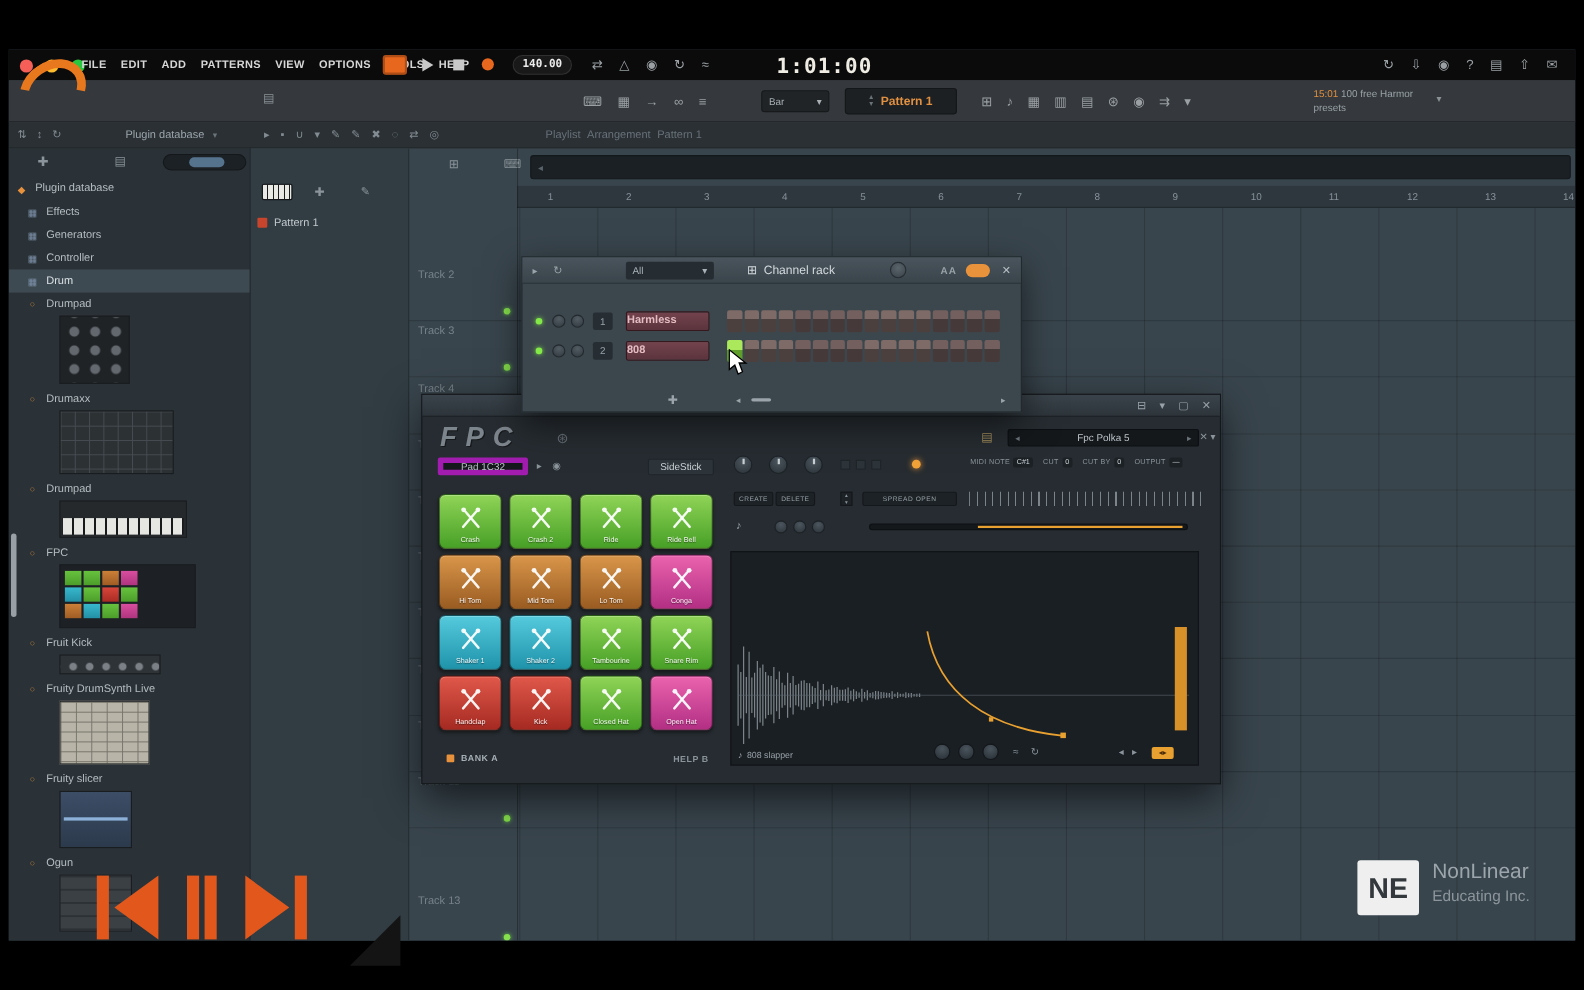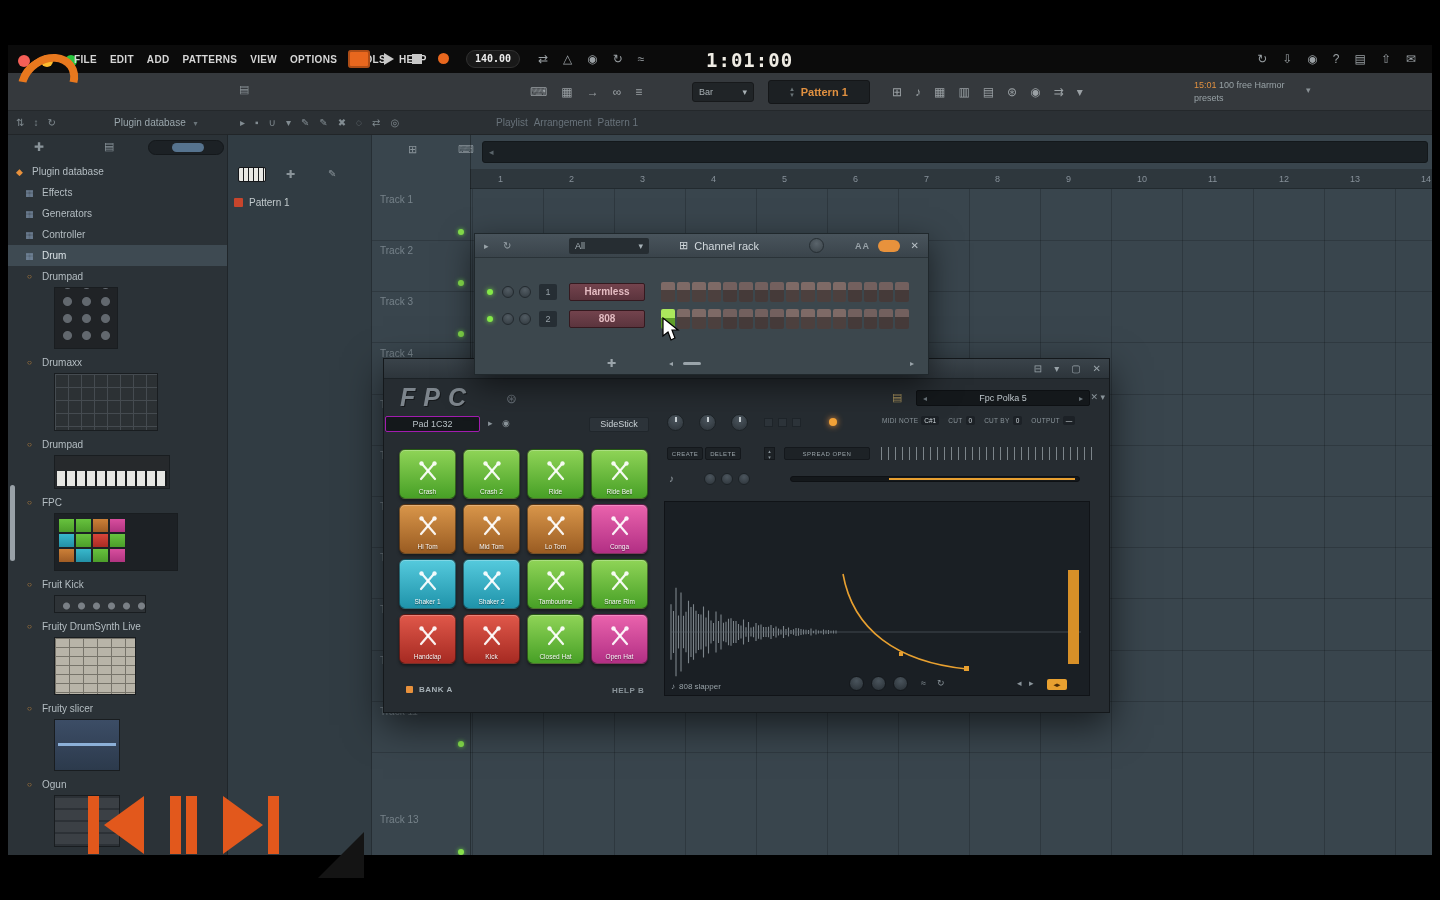--- a/index.html
+++ b/index.html
@@ -111,42 +111,42 @@
 .racklabel{position:absolute;left:204px;top:5px;font-size:11px;color:#d2d9dd;display:flex;gap:6px;align-items:center}
 .rackknob{position:absolute;right:104px;top:4px;width:15px;height:15px;border-radius:50%;background:radial-gradient(circle at 50% 35%,#5a646b,#394248);border:1px solid #262e33}
 .rackaa{position:absolute;right:58px;top:7px;font-size:9px;font-weight:bold;color:#98a2a8;letter-spacing:1px}
 .rackpill{position:absolute;right:28px;top:6px;width:22px;height:12px;background:#e8923c;border-radius:6px}
 .rackx{position:absolute;right:9px;top:6px;color:#b8c0c6;font-size:10px}
 .chrow{position:absolute;left:0;width:100%;height:24px}
 .led{position:absolute;left:12px;top:9px;width:6px;height:6px;border-radius:50%;background:#84e848;box-shadow:0 0 5px #7d4}
 .knob{position:absolute;top:6px;width:12px;height:12px;border-radius:50%;background:radial-gradient(circle at 50% 30%,#525c63,#31393f);border:1px solid #232a2f}
 .kn1{left:27px}.kn2{left:44px}
 .chnum{position:absolute;left:64px;top:4px;width:18px;height:16px;background:#262e34;border-radius:2px;color:#97a1a8;font-size:9px;text-align:center;line-height:16px}
-.chname{position:absolute;left:94px;top:3px;width:76px;height:18px;background:linear-gradient(#73434d,#5b343d);border:1px solid #35191f;border-radius:2px;color:#e4bcc2;font-size:10px;font-weight:bold;text-align:center;line-height:16px}
+.chname{position:absolute;left:94px;top:3px;width:76px;height:18px;background:linear-gradient(#73434d,#5b343d);border:1px solid #35191f;border-radius:2px;color:#e4bcc2;font-size:10px;font-weight:bold;text-align:left;line-height:16px}
 .steps{position:absolute;left:186px;top:2px;display:flex;gap:2px}
 .step{width:13.6px;height:20px;border-radius:2px}
 .step.a{background:linear-gradient(180deg,#7e6a66 0 42%,#4c403e 42%)}
 .step.b{background:linear-gradient(180deg,#73605e 0 42%,#453a39 42%)}
 .step.on{background:linear-gradient(180deg,#abe85c 0 45%,#5f9e2a 45%)}
 .rackplus{position:absolute;left:132px;bottom:4px;color:#9aa4aa;font-size:11px}
 .hscroll-left{position:absolute;left:194px;bottom:6px;color:#9aa4aa;font-size:8px}
 .hscroll-bar{position:absolute;left:208px;bottom:9px;width:18px;height:3px;background:#9aa4aa;border-radius:2px}
 .hscroll-right{position:absolute;right:14px;bottom:6px;color:#9aa4aa;font-size:8px}
 
 
 .fpc{position:absolute;left:375px;top:313px;width:727px;height:355px;background:#262c31;border:1px solid #14181b;box-shadow:0 12px 36px rgba(0,0,0,.6);z-index:8}
 .fpctitle{position:absolute;left:0;top:0;width:100%;height:20px;background:linear-gradient(#3a434a,#2d353b);border-bottom:1px solid #1c2226}
 .fpcwicons{position:absolute;right:8px;top:4px;display:flex;gap:12px;color:#98a2a8;font-size:10px}
 .fpclogo{position:absolute;left:16px;top:24px;font-size:25px;font-weight:bold;font-style:italic;color:#7d858c;letter-spacing:8px;text-shadow:1px 1px 0 #16191c}
 .fpcgear{position:absolute;left:122px;top:32px;color:#687078;font-size:13px}
 .fpcfolder{position:absolute;left:508px;top:32px;color:#a8925c;font-size:11px}
 .presetbox{position:absolute;left:532px;top:31px;width:174px;height:16px;background:#14181b;border:1px solid #0d1013;border-radius:2px;display:flex;align-items:center;justify-content:space-between;padding:0 6px;font-size:9px;color:#bcc4c9}
 .presetbox .arr{color:#6a747a;font-size:8px}
 .presetx{position:absolute;right:4px;top:33px;color:#8a949a;font-size:9px}
-.padselbox{position:absolute;left:1px;top:57px;width:95px;height:16px;background:#14181b;border:1px solid #a21caf;border-radius:2px;color:#b8c0c6;font-size:9px;display:flex;align-items:center;justify-content:center}
+.padselbox{position:absolute;left:14px;top:57px;width:82px;height:16px;background:#14181b;border:5px solid #a21caf;border-radius:2px;color:#b8c0c6;font-size:9px;display:flex;align-items:center;justify-content:center}
 .padselplay{position:absolute;left:104px;top:59px;color:#8a949a;font-size:9px}
 .padseldot{position:absolute;left:118px;top:59px;color:#8a949a;font-size:9px}
 .padnamebtn{position:absolute;left:205px;top:58px;width:60px;height:15px;background:#2d343a;border:1px solid #20262b;border-radius:2px;color:#ccd4d8;font-size:9px;text-align:center;line-height:13px}
 .fknob{position:absolute;top:55px;width:17px;height:17px;border-radius:50%;background:radial-gradient(circle at 50% 30%,#4c565e,#2c3339);border:1px solid #1d2327}
 .fknob::after{content:"";position:absolute;left:50%;top:2px;width:2px;height:5px;background:#c8d0d4;transform:translateX(-50%)}
 .fk1{left:283px}.fk2{left:315px}.fk3{left:347px}
 .tinybox{position:absolute;top:59px;width:9px;height:9px;background:#2d343a;border:1px solid #1f252a}
 .tb1{left:380px}.tb2{left:394px}.tb3{left:408px}
 .orangeled{position:absolute;left:445px;top:59px;width:8px;height:8px;border-radius:50%;background:#f2a238;box-shadow:0 0 6px #e8913c}
 #props-row{position:absolute;left:498px;top:57px;right:8px;display:flex;gap:9px;align-items:center}
@@ -424,24 +424,20 @@
           <div class="vline" style="left: 428px;"></div>
           <div class="vline" style="left: 499px;"></div>
           <div class="vline" style="left: 570px;"></div>
           <div class="vline" style="left: 641px;"></div>
           <div class="vline" style="left: 712px;"></div>
           <div class="vline" style="left: 783px;"></div>
           <div class="vline" style="left: 854px;"></div>
           <div class="vline" style="left: 925px;"></div>
         </div>
       <div id="track-rows">
-          <div class="prow" style="top: 54px;">
-            <div class="plabel">Track 1</div>
-            <div class="pdot"></div>
-          </div>
           <div class="prow" style="top: 105.2px;">
             <div class="plabel">Track 2</div>
             <div class="pdot"></div>
           </div>
           <div class="prow" style="top: 156.4px;">
             <div class="plabel">Track 3</div>
             <div class="pdot"></div>
           </div>
           <div class="prow" style="top: 207.6px;">
             <div class="plabel">Track 4</div>
@@ -822,20 +818,27 @@
           <span>808 slapper</span>
         </div>
       </div>
     </div>
 
     <svg class="cursor" width="18" height="26" viewBox="0 0 18 26">
       <path d="M1 1 L1 19 L6 15 L9 23 L13 21 L10 13 L16 13 Z" fill="#fff" stroke="#000" stroke-width="1.2"></path>
     </svg>
   </div>
 
+  <div class="brand">
+    <div class="nebox">NE</div>
+    <div class="brandtxt">
+      <div class="b1">NonLinear</div>
+      <div class="b2">Educating Inc.</div>
+    </div>
+  </div>
   <div class="controls">
     <div class="cgroup">
         <div class="cbar"></div>
         <div class="ctri-l"></div>
       </div>
     <div class="cgroup">
         <div class="cbar"></div>
         <div class="cbar"></div>
       </div>
     <div class="cgroup">

